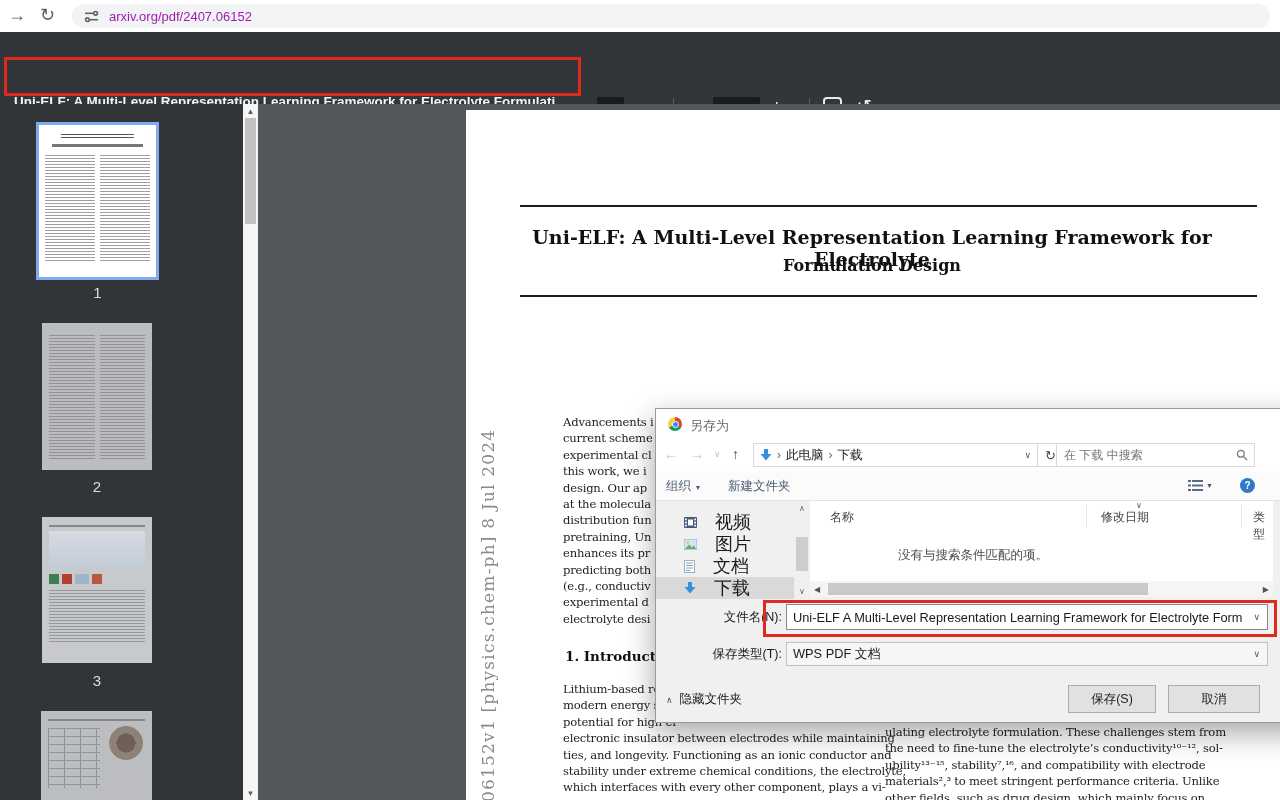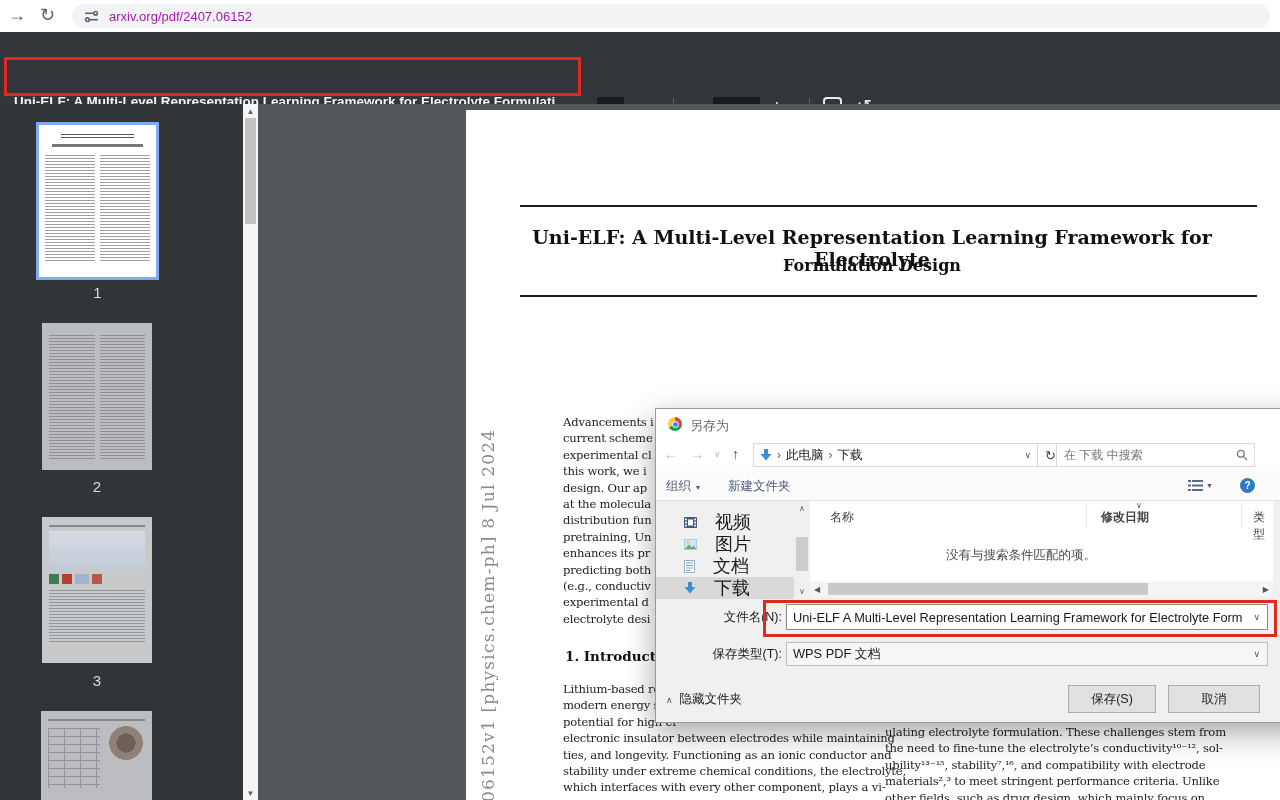--- a/index.html
+++ b/index.html
@@ -304,24 +304,24 @@
     <div class="drel" style="left:138px; top:92px; width:16px; height:98px; background:#f0f0f0;">
       <div style="text-align:center; font-size:8px; color:#666; margin-top:3px;">∧</div>
       <div style="margin:24px auto 0; width:12px; height:34px; background:#cdcdcd;"></div>
       <div style="text-align:center; font-size:8px; color:#666; margin-top:16px;">∨</div>
     </div>
 
     <div class="drel" id="list-pane">
       <span class="drel col-hdr" style="left:20px; top:8px;">名称</span>
       <div class="drel vline" style="left:276px; top:4px; height:22px;"></div>
       <span class="drel chev" style="left:326px; top:0px; font-size:8px;">∨</span>
-      <span class="drel col-hdr" style="left:291px; top:8px;font-weight:bold;">修改日期</span>
+      <span class="drel col-hdr" style="left:291px; top:8px;">修改日期</span>
       <div class="drel vline" style="left:431px; top:4px; height:22px;"></div>
       <span class="drel col-hdr" style="left:443px; top:8px;">类型</span>
-      <div class="drel" style="left:88px; top:46px; font-size:12.5px; color:#4a4a4a;margin-left:48px;">没有与搜索条件匹配的项。</div>
+      <div class="drel" style="left:88px; top:46px; font-size:12.5px; color:#4a4a4a;">没有与搜索条件匹配的项。</div>
 
       <div class="drel" style="left:0; top:80px; width:463px; height:16px; background:#f5f5f5; display:flex; align-items:center;">
         <span style="font-size:8px; color:#555; margin-left:4px;">◀</span>
         <div style="margin-left:8px; width:320px; height:12px; background:#c9c9c9;"></div>
         <span style="font-size:8px; color:#555; margin-left:auto; margin-right:4px;">▶</span>
       </div>
     </div>
 
     <span class="drel" style="left:40px; top:200px; width:86px; text-align:right; font-size:12.5px; color:#1a1a1a;">文件名(N):</span>
     <div class="drel boxfield" style="left:130px; top:195px; width:482px; height:26px; border-color:#8a8a8a;">

